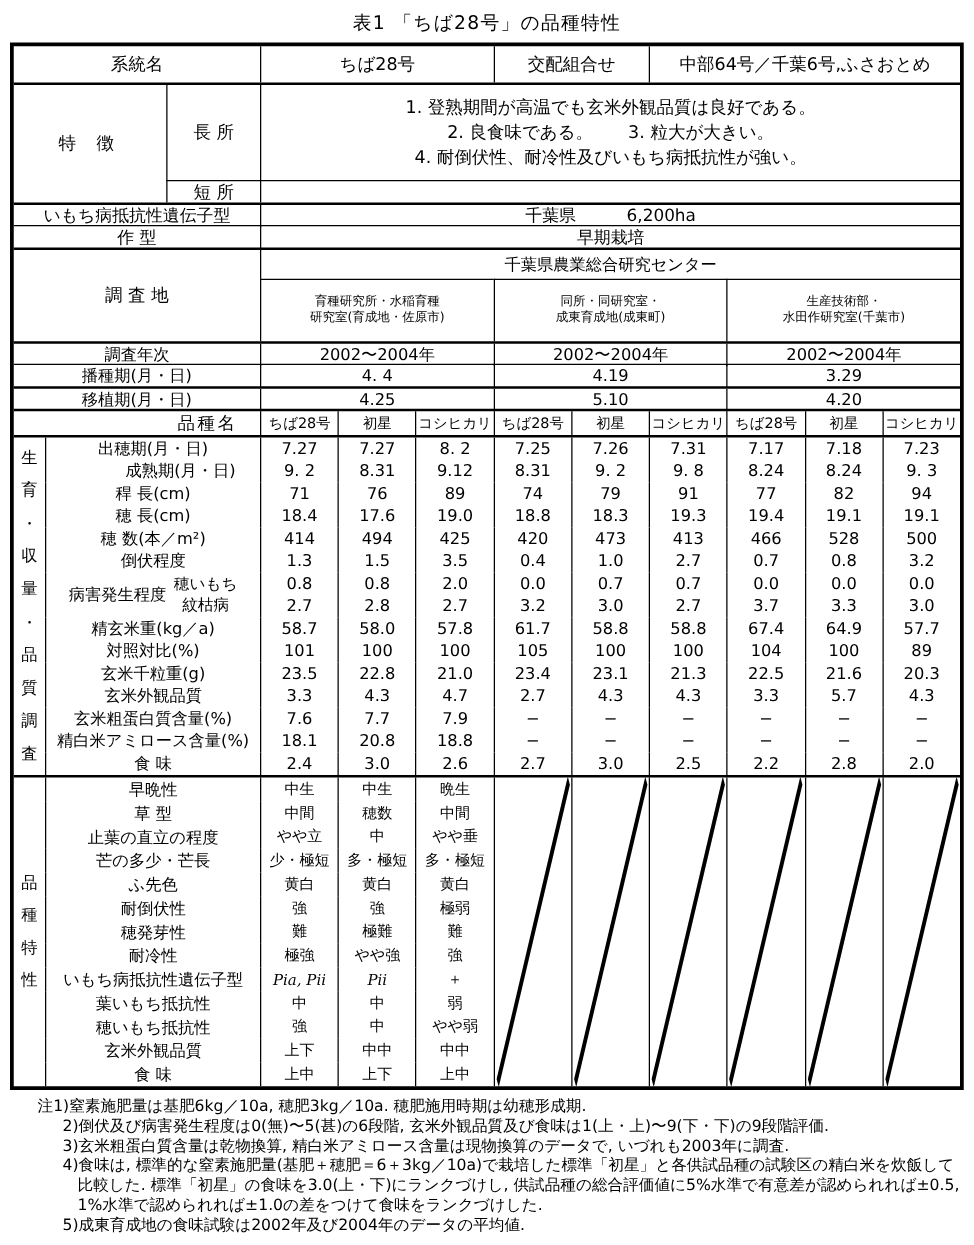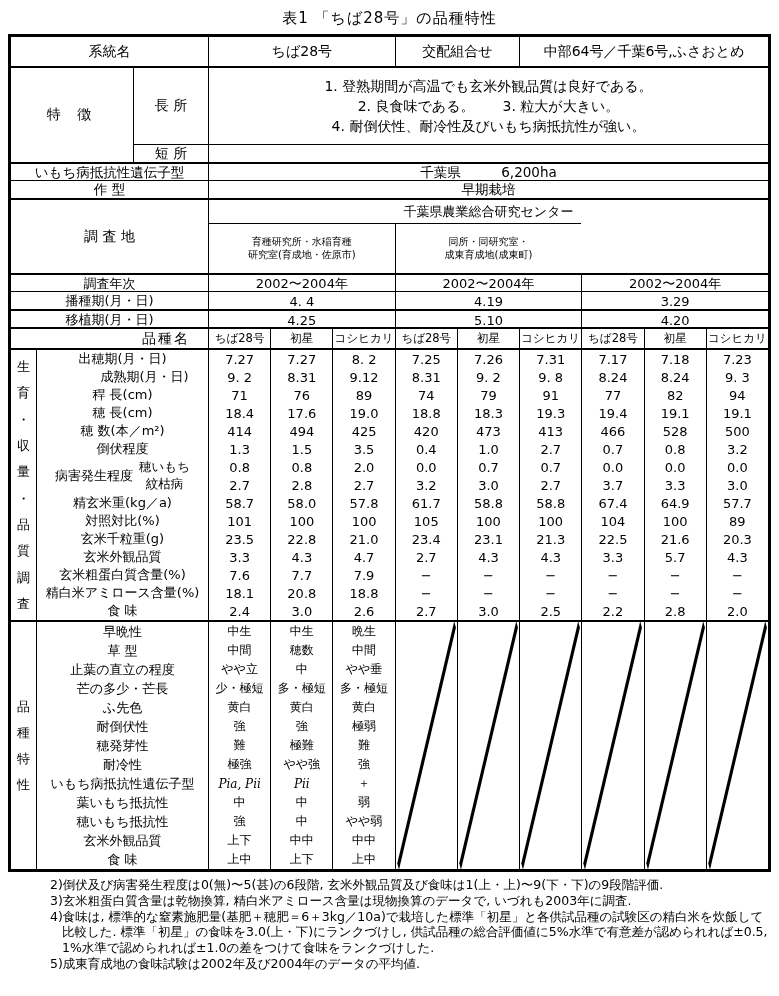--- a/index.html
+++ b/index.html
@@ -113,20 +113,22 @@
       <div class="c bl">早期栽培</div>
     </div>
 
     <div class="s5">
       <div class="c site-label">調 査 地</div>
       <div class="c bl sp9">千葉県農業総合研究センター</div>
       <div class="c bl bt1 sp3 sitecell">育種研究所・水稲育種
 研究室(育成地・佐原市)</div>
       <div class="c bl bt1 sp3 sitecell">同所・同研究室・
 成東育成地(成東町)</div>
+      <div class="c bl bt1 sp3 sitecell">生産技術部・
+水田作研究室(千葉市)</div>
     </div>
 
     <div class="srow bt2">
       <div class="c">調査年次</div>
       <div class="c bl sp3">2002〜2004年</div>
       <div class="c bl sp3">2002〜2004年</div>
       <div class="c bl sp3">2002〜2004年</div>
     </div>
     <div class="srow bt1">
       <div class="c">播種期(月・日)</div>
@@ -414,19 +416,20 @@
         <div class="slashcell" style="grid-area: 1 / 11 / span 13;">
           <svg viewBox="0 0 10 10" preserveAspectRatio="none">
             <line x1="0.35" y1="9.9" x2="9.65" y2="0.1" stroke="#000" stroke-width="0.38"></line>
           </svg>
         </div>
       </div>
 
   </div>
 
   <div class="fnotes">
+    <div class="fn fn0">注1)窒素施肥量は基肥6kg／10a, 穂肥3kg／10a. 穂肥施用時期は幼穂形成期.</div>
     <div class="fn">2)倒伏及び病害発生程度は0(無)〜5(甚)の6段階, 玄米外観品質及び食味は1(上・上)〜9(下・下)の9段階評価.</div>
     <div class="fn">3)玄米粗蛋白質含量は乾物換算, 精白米アミロース含量は現物換算のデータで, いづれも2003年に調査.</div>
     <div class="fn">4)食味は, 標準的な窒素施肥量(基肥＋穂肥＝6＋3kg／10a)で栽培した標準「初星」と各供試品種の試験区の精白米を炊飯して比較した. 標準「初星」の食味を3.0(上・下)にランクづけし, 供試品種の総合評価値に5%水準で有意差が認められれば±0.5, 1%水準で認められれば±1.0の差をつけて食味をランクづけした.</div>
     <div class="fn">5)成東育成地の食味試験は2002年及び2004年のデータの平均値.</div>
   </div>
 
 </div>
 
 </body></html>

